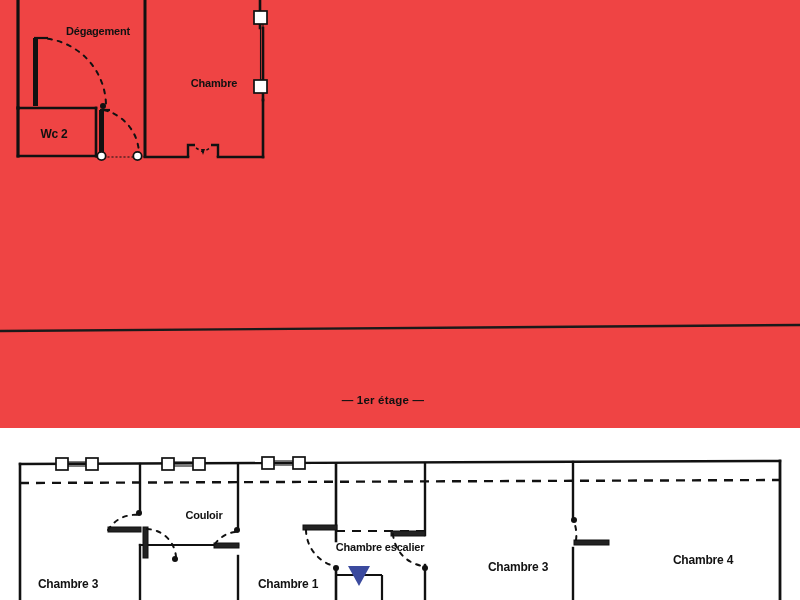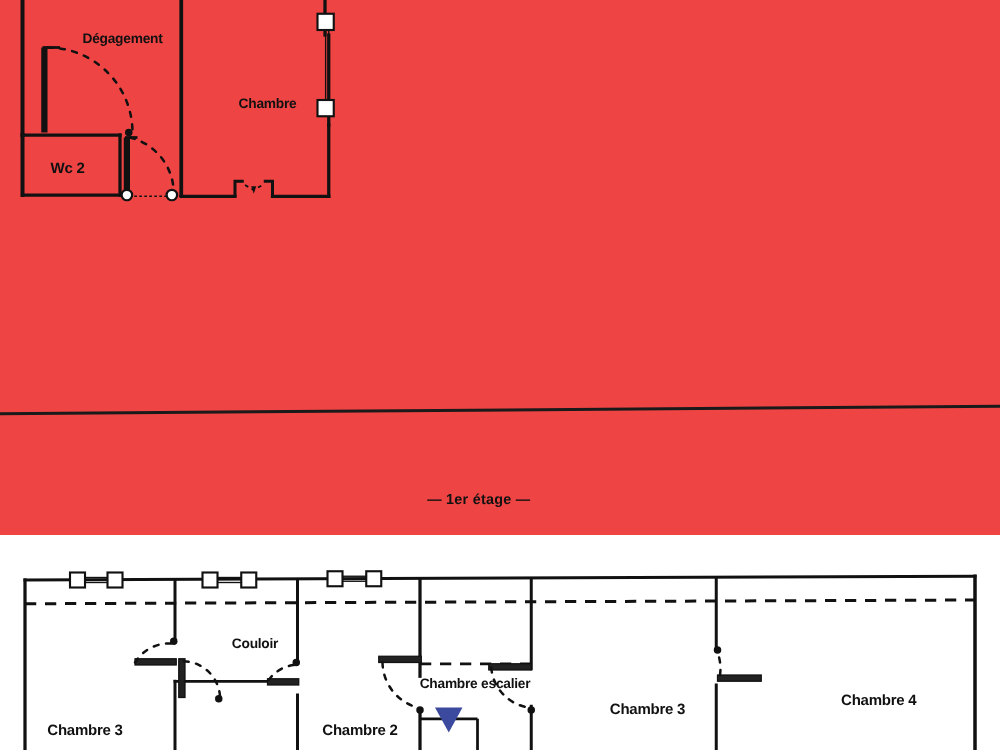--- a/index.html
+++ b/index.html
@@ -220,21 +220,21 @@
   <div class="room-label lbl-md" style="left:54px; top:123px;">Wc 2</div>
 
   <div class="room-label lbl-sm" style="left:214px; top:83px;">Chambre</div>
 
   <div class="floor-title" style="left:383px; top:400px;">— 1er étage —</div>
 
   <div class="room-label lbl-md" style="left:68px; top:573px;">Chambre 3</div>
 
   <div class="room-label lbl-sm" style="left:204px; top:515px;">Couloir</div>
 
-  <div class="room-label lbl-md" style="left:288px; top:573px;">Chambre 2</div>
+  <div class="room-label lbl-md" style="left:288px; top:573px;">Chambre 1</div>
 
   <div class="room-label lbl-sm" style="left:380px; top:547px;">Chambre escalier</div>
 
   <div class="room-label lbl-md" style="left:518px; top:556px;">Chambre 3</div>
 
   <div class="room-label lbl-md" style="left:703px; top:549px;">Chambre 4</div>
 
 </div>
 
 </body></html>

